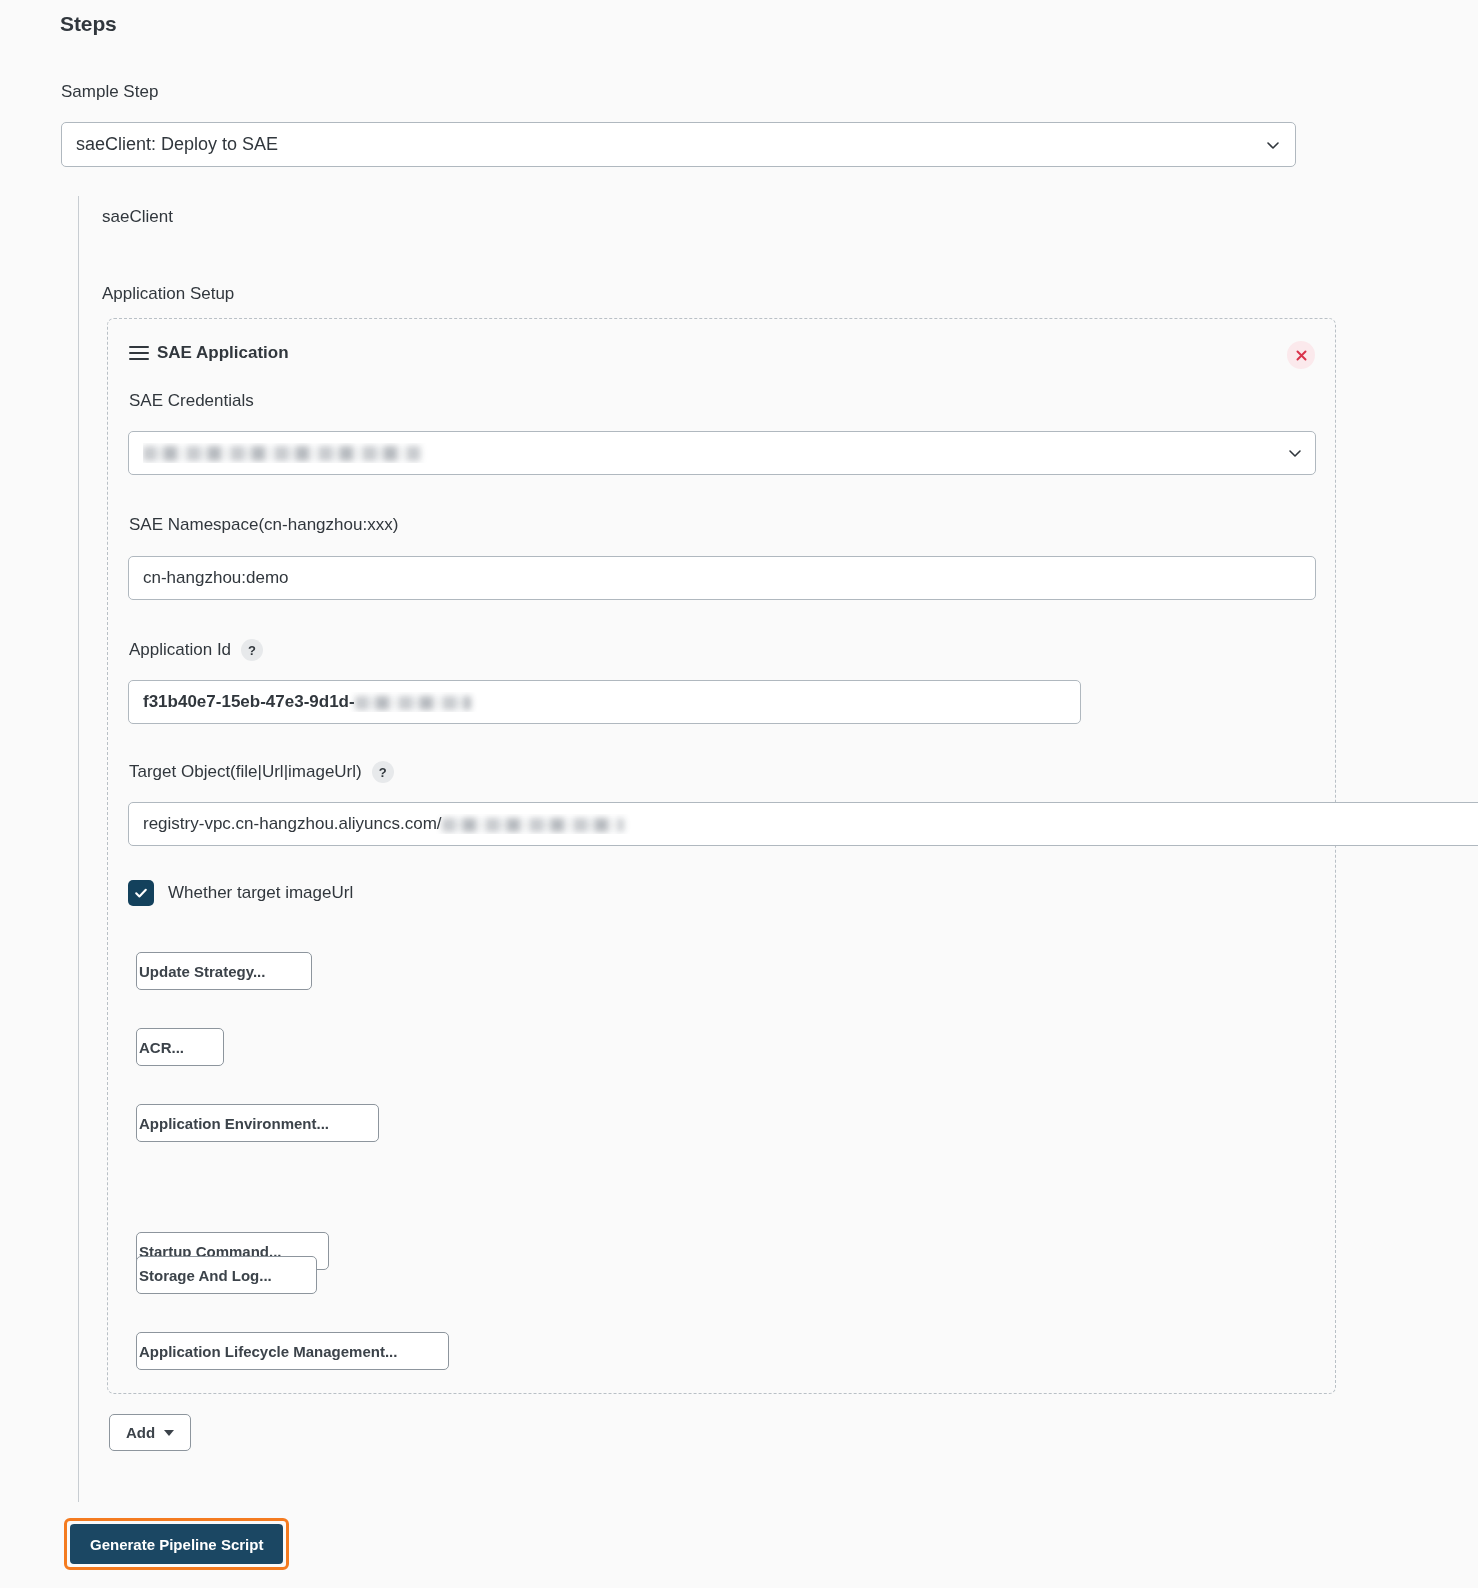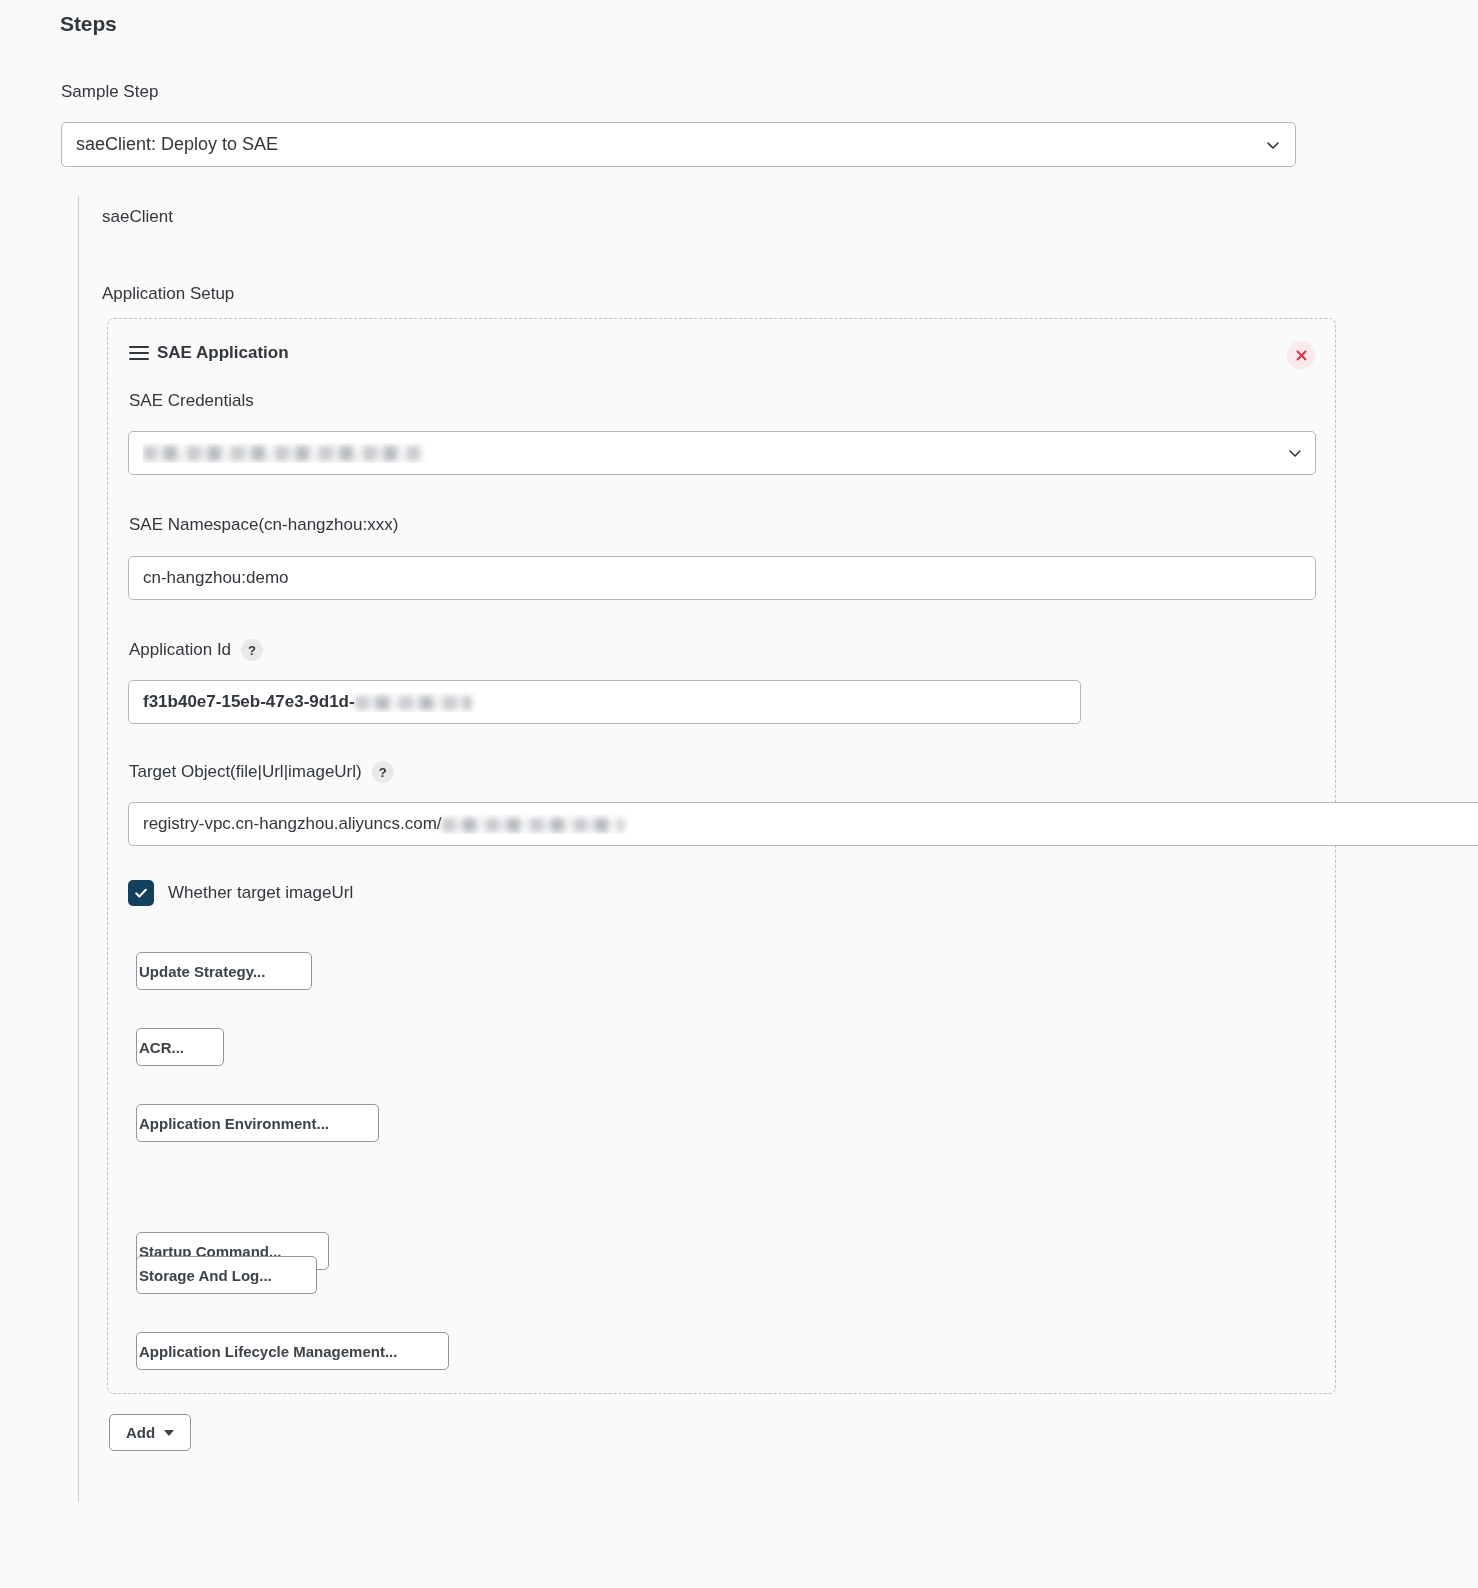--- a/index.html
+++ b/index.html
@@ -331,14 +331,17 @@
   <button class="sec-btn" style="left:136px; top:1104px; width:243px;">Application Environment...</button>
   <button class="sec-btn" style="left:136px; top:1232px; width:193px;">Startup Command...</button>
   <button class="sec-btn" style="left:136px; top:1256px; width:181px;">Storage And Log...</button>
   <button class="sec-btn" style="left:136px; top:1332px; width:313px;">Application Lifecycle Management...</button>
 
   <button class="add-btn">
     <span>Add</span>
     <span class="caret"></span>
   </button>
 
+  <div class="gen-wrap">
+    <button class="gen-btn">Generate Pipeline Script</button>
+  </div>
 
 </div>
 
 </body></html>

